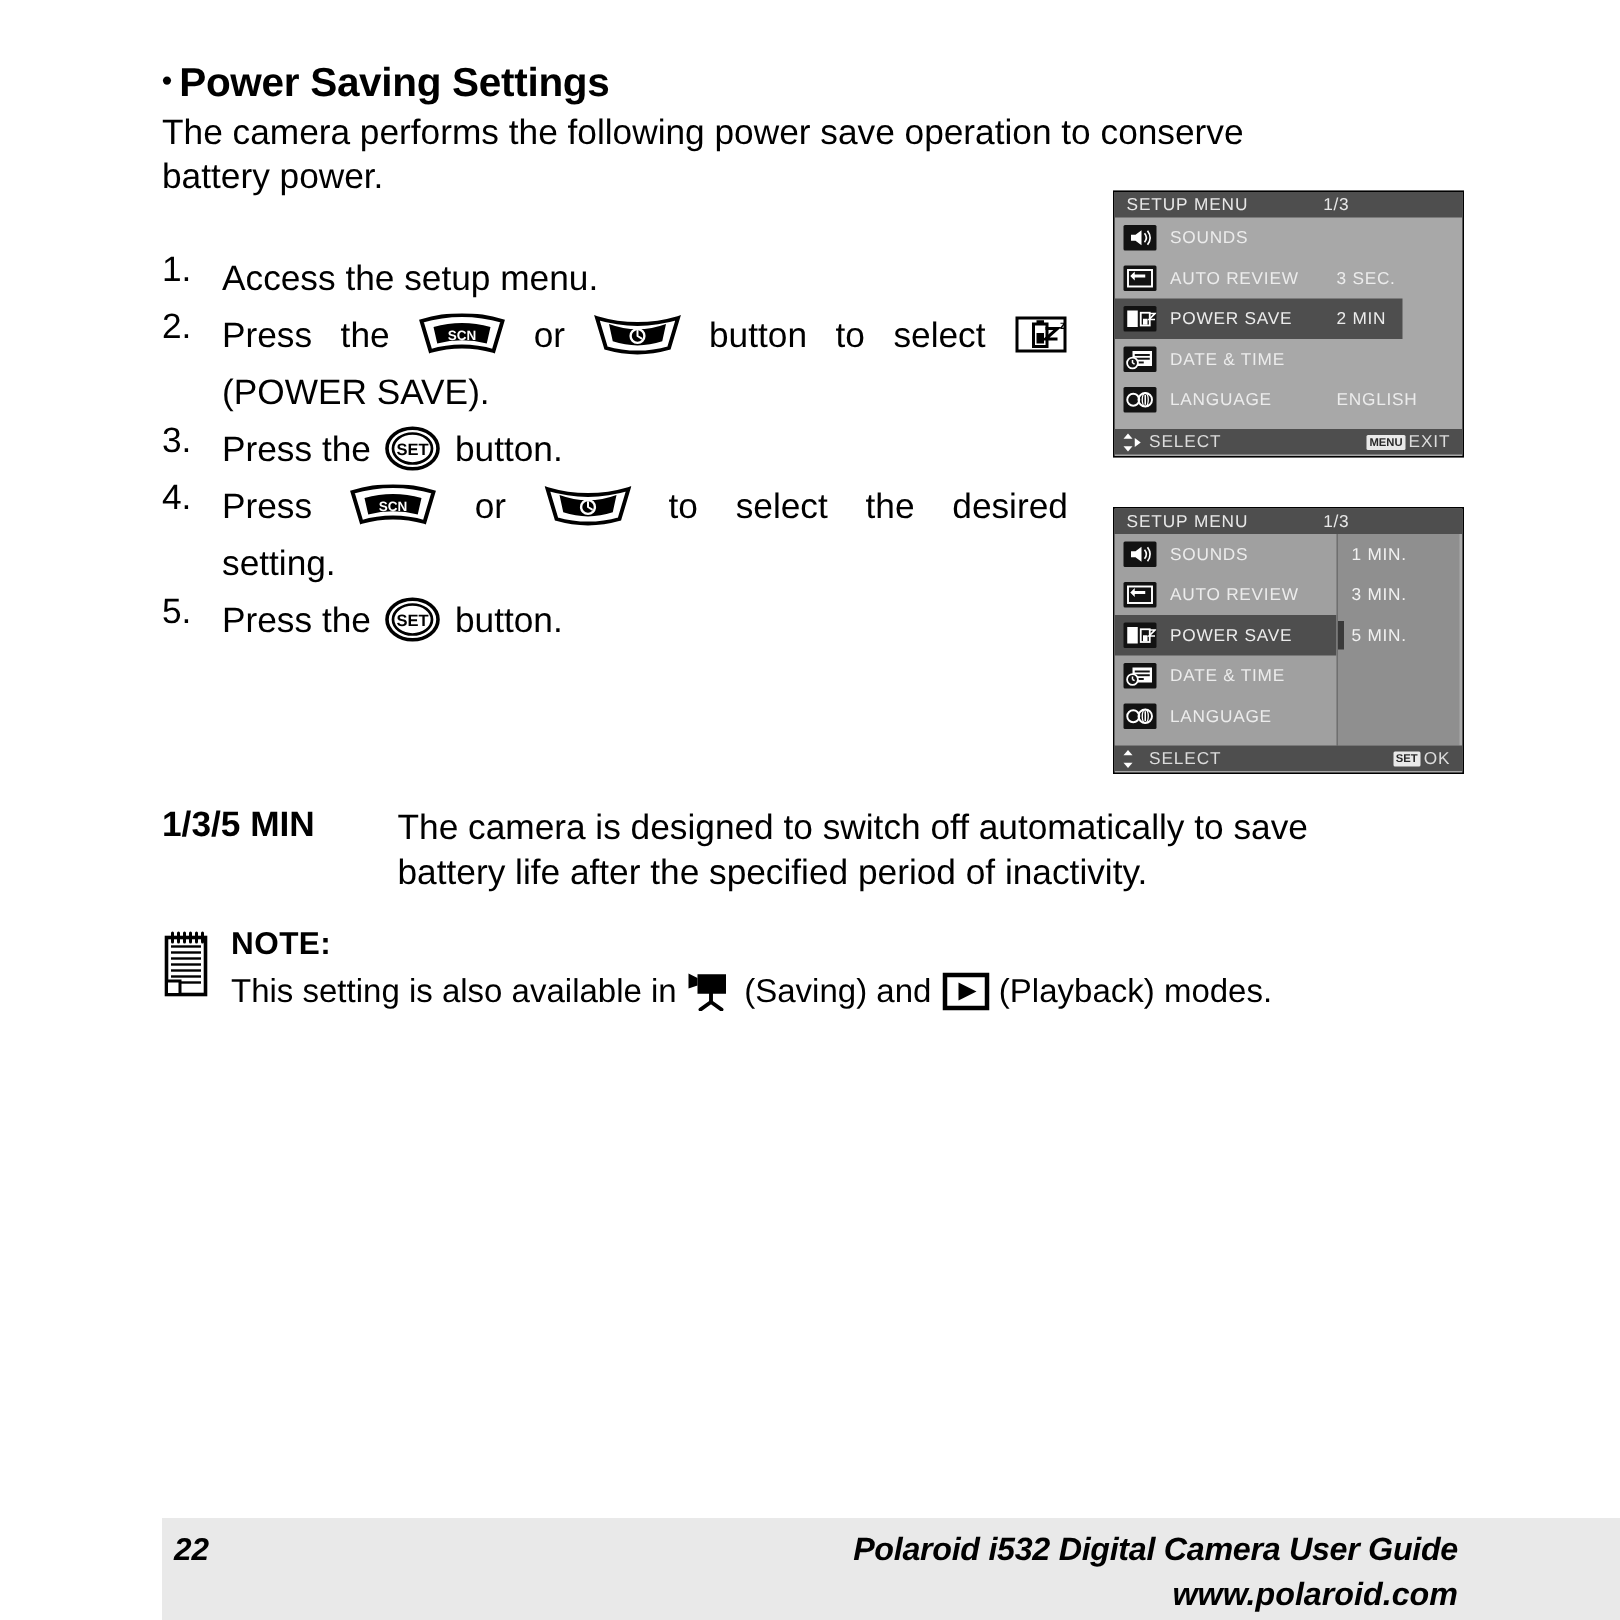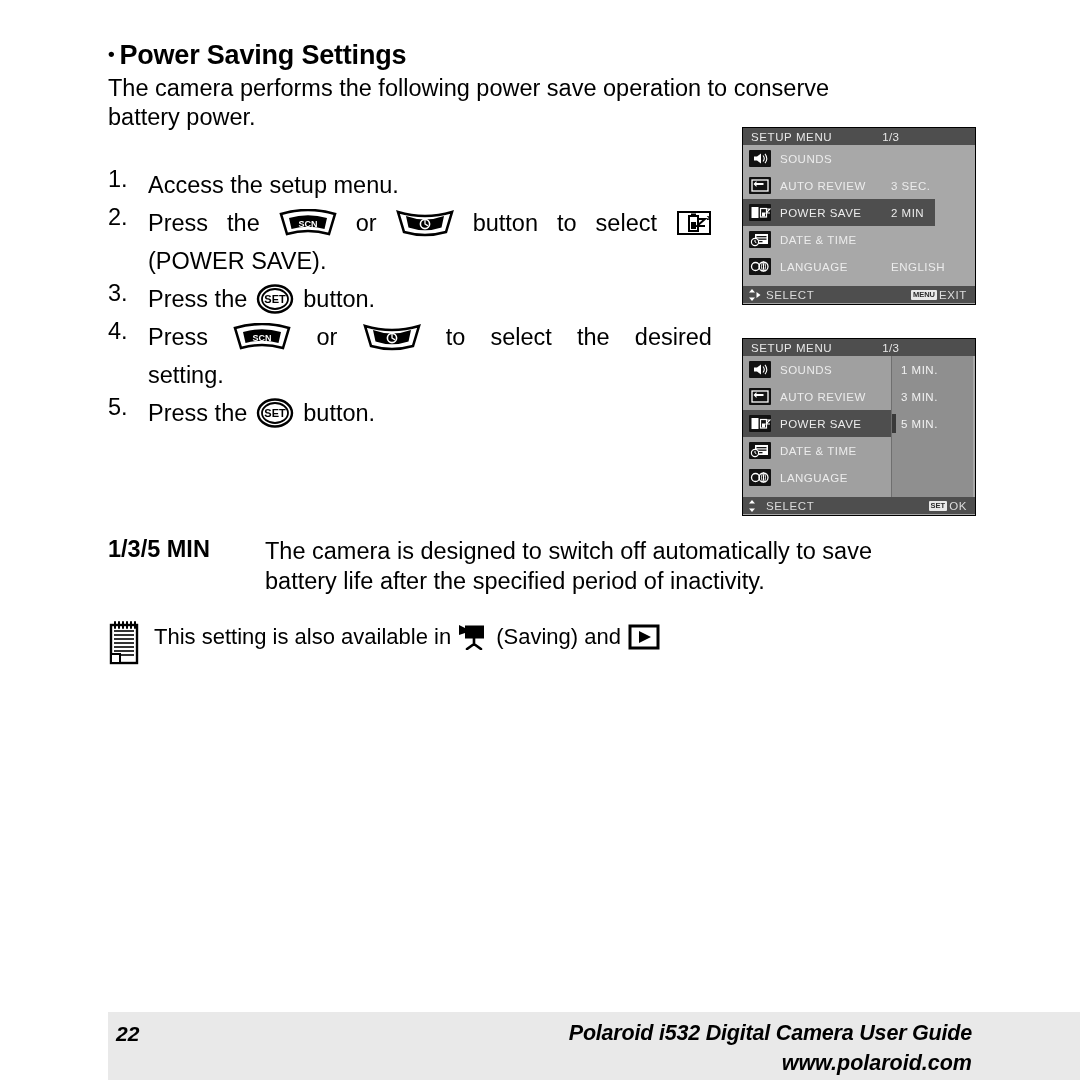--- a/index.html
+++ b/index.html
@@ -694,36 +694,38 @@
         <g stroke="#000" stroke-width="2" stroke-linecap="round">
           <line x1="7" y1="2" x2="7" y2="8"></line>
           <line x1="11" y1="2" x2="11" y2="8"></line>
           <line x1="15" y1="2" x2="15" y2="8"></line>
           <line x1="19" y1="2" x2="19" y2="8"></line>
           <line x1="23" y1="2" x2="23" y2="8"></line>
           <line x1="27" y1="2" x2="27" y2="8"></line>
         </g>
       </svg>
     </span>
+    <div class="note-title">NOTE:</div>
     <div class="note-text">
       <span>This setting is also available in</span>
       <span class="icon-video">
         <svg viewBox="0 0 34 26" width="34" height="26">
           <rect x="8" y="1.5" width="19" height="13" fill="#000"></rect>
           <path d="M8 4 L2 1 L2 11 L8 9 Z" fill="#000"></path>
           <path d="M17 14 L17 20 M17 20 L10 25 M17 20 L24 25" stroke="#000" stroke-width="2.6" fill="none" stroke-linecap="round"></path>
         </svg>
       </span>
       <span>(Saving) and</span>
       <span class="icon-playback">
         <svg viewBox="0 0 34 26" width="34" height="26">
           <rect x="3" y="2" width="28" height="22" fill="#fff" stroke="#000" stroke-width="3"></rect>
           <path d="M12 7 L24 13 L12 19 Z" fill="#000"></path>
         </svg>
       </span>
+      <span>(Playback) modes.</span>
     </div>
   </div>
 
   <div class="footer">
     <span class="pageno">22</span>
     <span class="guide">Polaroid i532 Digital Camera User Guide</span>
     <span class="site">www.polaroid.com</span>
   </div>
 
 </div>

